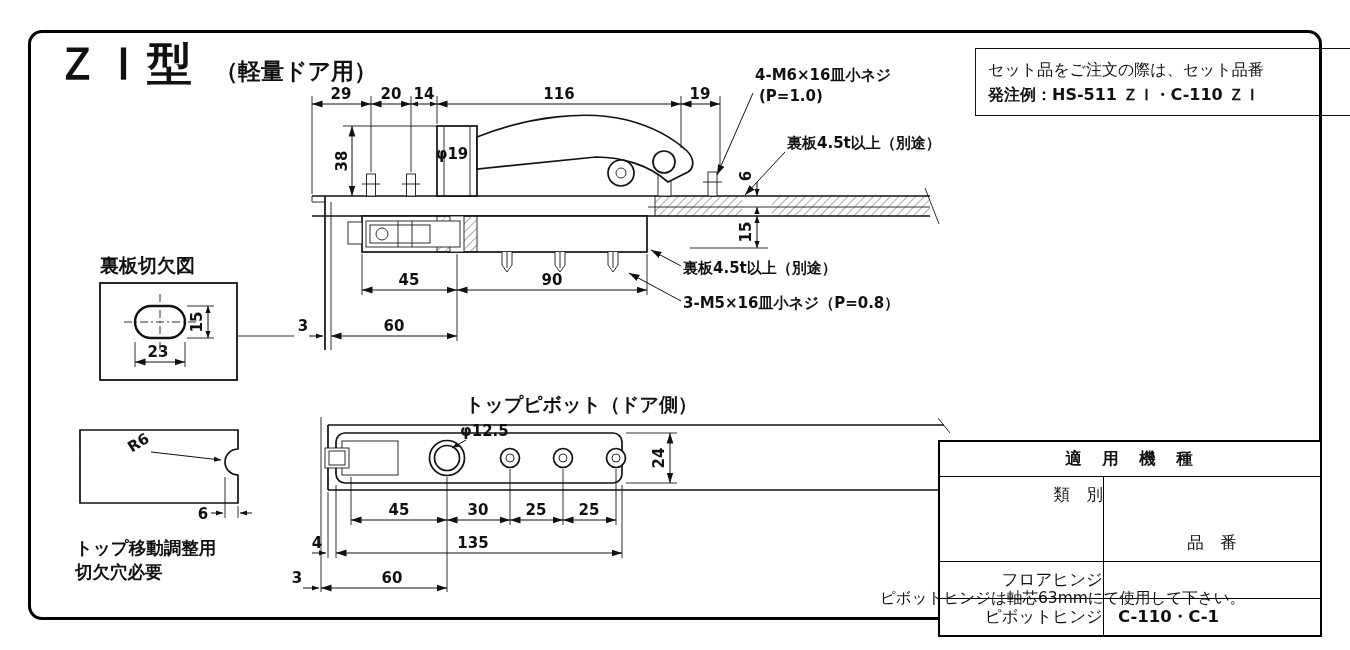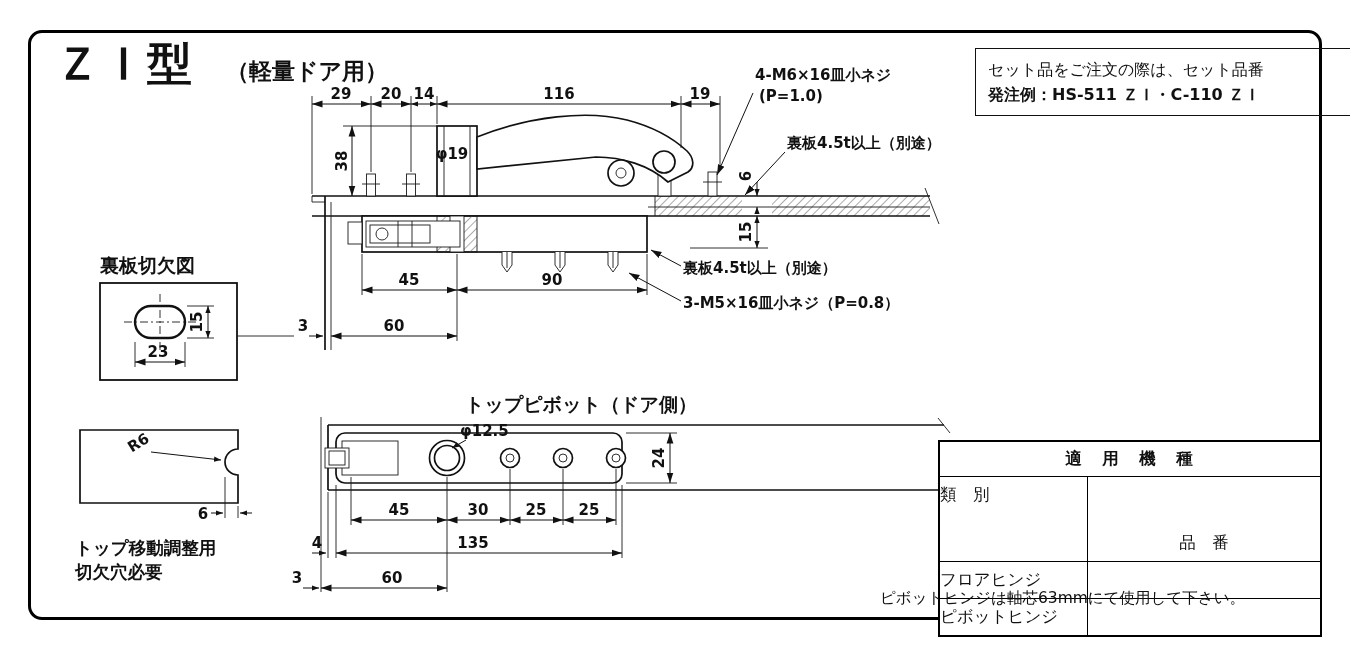--- a/index.html
+++ b/index.html
@@ -11,21 +11,21 @@
     position:relative;
     overflow:hidden;
   }
   .page { position:absolute; inset:0; background:#fff; }
   .frame {
     position:absolute; left:28px; top:30px; width:1294px; height:590px;
     border:3px solid #000; border-radius:14px;
   }
   .title-block { position:absolute; left:55px; top:34px; display:flex; align-items:baseline; gap:22px; }
   .t1 { font-size:45px; font-weight:bold; letter-spacing:1px; }
-  .t2 { font-size:23px; font-weight:bold;margin-left:11px; }
+  .t2 { font-size:23px; font-weight:bold; }
   .order-note {
     position:absolute; left:975px; top:48px; width:396px;
     border:1.5px solid #111; padding:8px 12px;
     font-size:16px; line-height:25px;
   }
   .on-bold { font-weight:bold; }
   .draw { position:absolute; left:0; top:0; }
   svg text { font-family:"DejaVu Sans","Liberation Sans",sans-serif; }
   .dimtxt  { font-size:15px; font-weight:600; fill:#111; }
   .lbltxt  { font-size:15px; font-weight:600; fill:#111; }
@@ -37,21 +37,21 @@
   .medf  { stroke:#111; stroke-width:1.7; fill:#fff; }
   .thick { stroke:#111; stroke-width:2.4; fill:none; }
   .dln   { stroke:#111; stroke-width:1; fill:none; }
   .cl    { stroke:#1a1a1a; stroke-width:0.9; fill:none; stroke-dasharray:8 3 2 3; }
   .spec-table {
     position:absolute; left:938px; top:440px; width:384px;
     border:2px solid #000; font-size:16.5px; background:#fff;
   }
   .st-title { text-align:center; font-weight:bold; padding:6px 0; letter-spacing:2px; }
   .st-row { display:flex; border-top:1px solid #000; }
-  .st-c1 { width:148px; text-align:left; padding:7px 0; border-right:1px solid #000; }
+  .st-c1 { width:164px; text-align:right; padding:7px 0; border-right:1px solid #000; }
   .st-c2 { flex:1; padding:7px 0 7px 14px; }
   .st-c2.center { text-align:center; padding-left:0;margin-top:48px; }
   .st-bold { font-weight:bold; }
   .st-note { position:absolute; left:880px; top:588px; font-size:15.5px; }
 </style>
 </head>
 <body>
 
 <div class="page">
   <div class="frame"></div>
@@ -291,16 +291,17 @@
     <div class="st-title">適　用　機　種</div>
     <div class="st-row">
       <div class="st-c1">類　別</div>
       <div class="st-c2 center">品　番</div>
     </div>
     <div class="st-row">
       <div class="st-c1">フロアヒンジ</div>
     </div>
     <div class="st-row">
       <div class="st-c1">ピボットヒンジ</div>
+      <div class="st-c2 st-bold">C-110・C-1</div>
     </div>
   </div>
   <div class="st-note">ピボットヒンジは軸芯63mmにて使用して下さい。</div>
 </div>
 
 </body></html>

